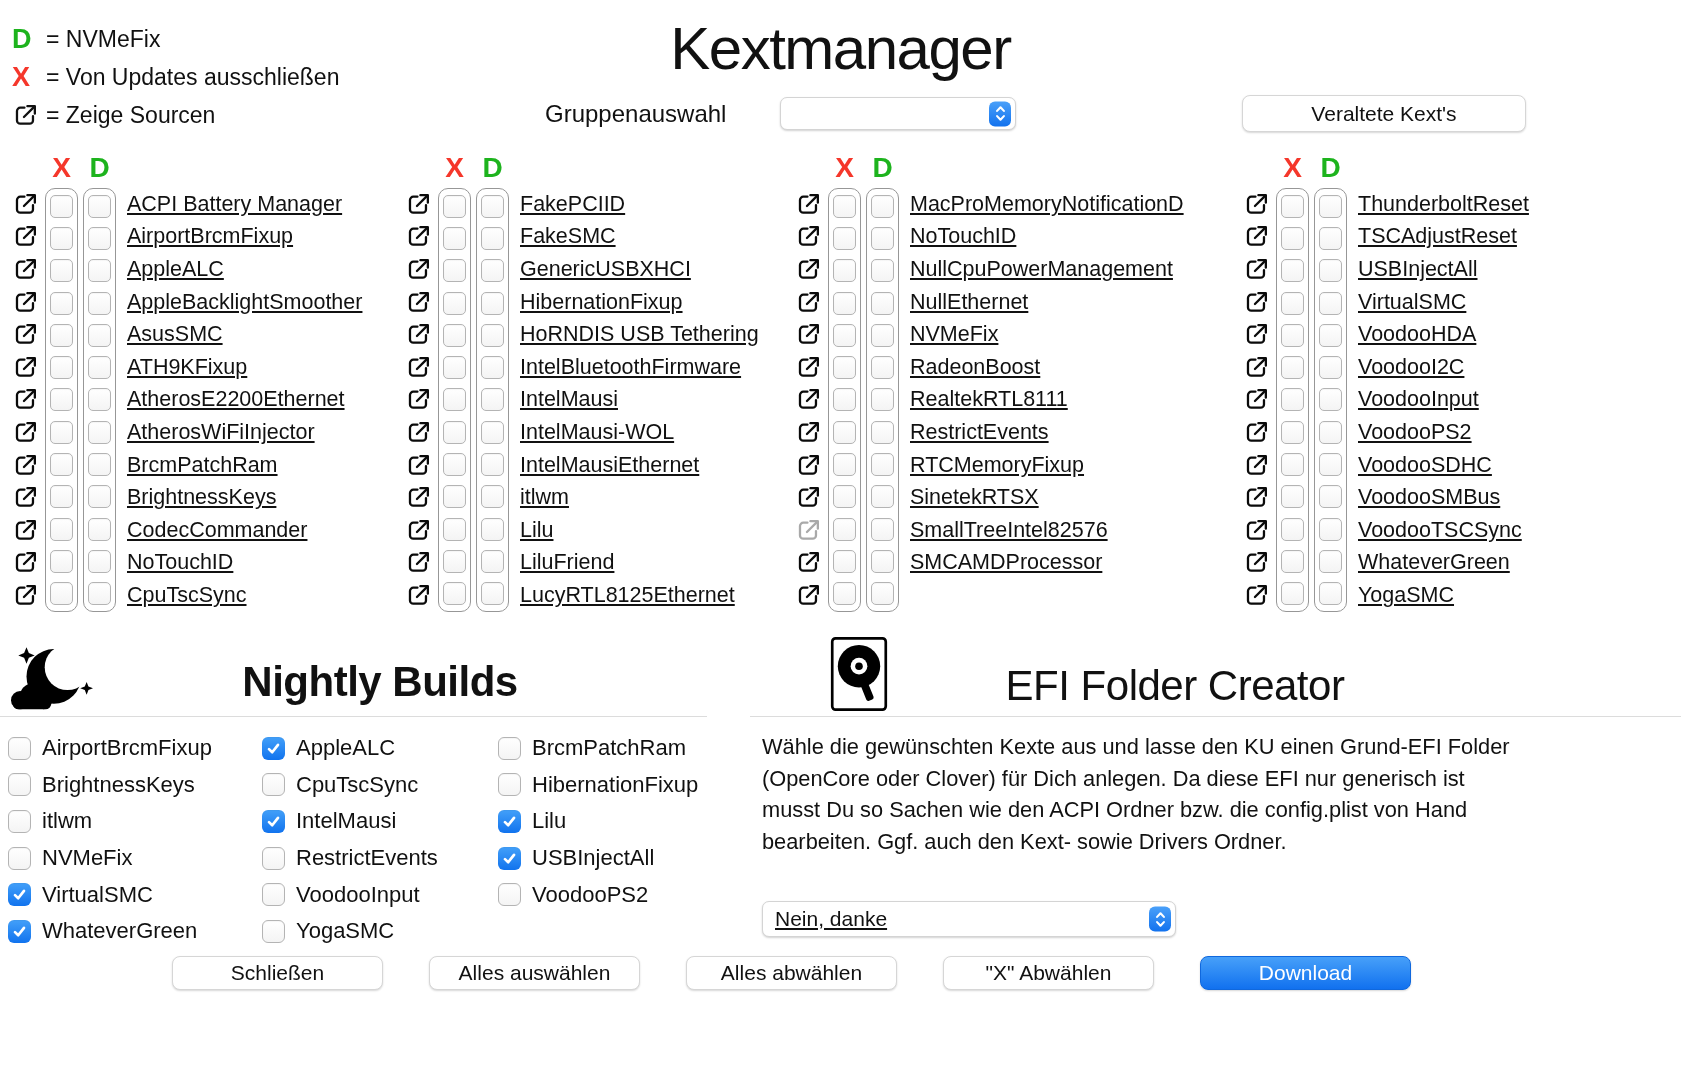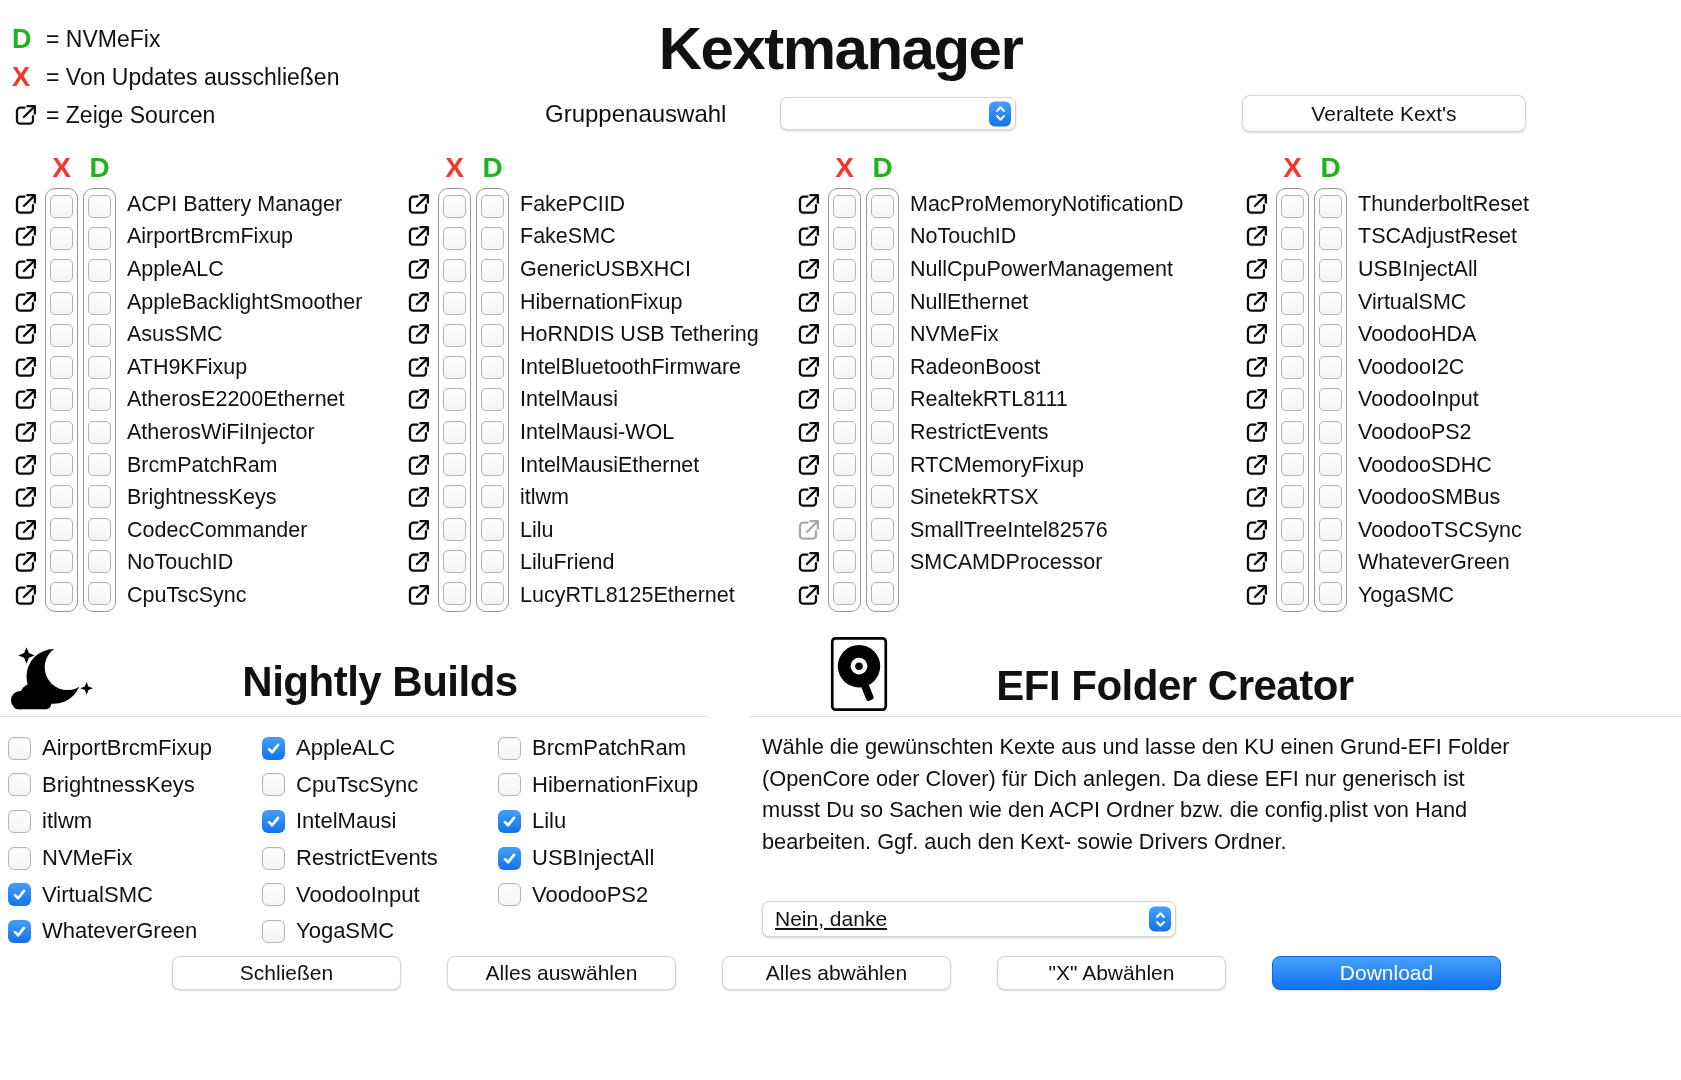--- a/index.html
+++ b/index.html
@@ -18,21 +18,21 @@
   .legend{position:absolute;left:12px;top:20px;font-size:23px;}
   .legend-row{display:flex;align-items:center;height:38px;}
   .lg-sym{display:inline-block;width:34px;font-weight:800;font-size:27px;}
   .lg-d{color:var(--green);}
   .lg-x{color:var(--red);}
   .legend-share{display:inline-flex;width:34px;}
   .legend-share svg{width:27px;height:27px;}
 
   
   .title{position:absolute;left:0;top:14px;width:100%;text-align:center;
-    font-size:60px;font-weight:700;letter-spacing:-1.5px;}
+    font-size:60px;font-weight:400;letter-spacing:-1.5px;}
   .group-label{position:absolute;left:545px;top:100px;font-size:24px;}
   .dropdown{position:relative;background:#fff;border:1px solid var(--border);
     border-radius:7px;box-shadow:0 1px 2px rgba(0,0,0,.18);display:flex;align-items:center;}
   .group-dd{position:absolute;left:780px;top:97px;width:236px;height:33px;}
   .dd-value{flex:1;padding-left:12px;font-size:21px;white-space:nowrap;overflow:hidden;text-decoration:underline;}
   .stepper{position:absolute;right:4px;top:50%;transform:translateY(-50%);
     width:22px;height:25px;border-radius:6px;
     background:linear-gradient(#4aa0f9,#1272ee);display:flex;align-items:center;justify-content:center;}
   .stepper svg{width:15px;height:22px;}
   .btn{background:#fff;border:1px solid #d6d6d6;border-radius:8px;
@@ -53,49 +53,49 @@
   .share-icon{display:inline-flex;color:#0a0a0a;cursor:pointer;}
   .share-icon svg{width:27px;height:27px;}
   .share-icon.dim{color:#a9a9a9;}
   .check-col{width:33px;border:1.5px solid #979797;border-radius:10px;
     display:flex;flex-direction:column;padding:1px 0;margin-right:5px;background:#fff;}
   .cb-cell{height:32.3px;display:flex;align-items:center;justify-content:center;}
   .checkbox{width:23px;height:23px;border:1.4px solid var(--cb-border);border-radius:5px;
     background:linear-gradient(#ffffff,#f4f4f4);box-shadow:inset 0 1px 1px rgba(0,0,0,.04);
     display:inline-flex;align-items:center;justify-content:center;cursor:pointer;}
   .label-col{display:flex;flex-direction:column;margin-left:6px;}
-  .kext-label{height:32.6px;display:flex;align-items:center;font-size:21.5px;white-space:nowrap;}
+  .kext-label{height:32.6px;display:flex;align-items:center;font-size:21.5px;white-space:nowrap;text-decoration:underline;}
 
   
   .moon-icon{position:absolute;left:6px;top:640px;}
   .nightly-title{position:absolute;left:0;top:658px;width:760px;text-align:center;
     font-size:42px;font-weight:800;letter-spacing:-0.5px;}
   .divider-left{position:absolute;left:0;top:716px;width:707px;height:1px;background:#dcdcdc;}
   .divider-right{position:absolute;left:750px;top:716px;width:931px;height:1px;background:#dcdcdc;}
   .disk-icon{position:absolute;left:830px;top:636px;}
   .efi-title{position:absolute;left:830px;top:662px;width:690px;text-align:center;
-    font-size:42px;font-weight:700;letter-spacing:-0.5px;}
+    font-size:42px;font-weight:400;letter-spacing:-0.5px;}
 
   #nightly-grid{position:absolute;left:8px;top:730px;display:flex;}
   .nightly-col{display:flex;flex-direction:column;}
   .nightly-col:nth-child(1){width:254px;}
   .nightly-col:nth-child(2){width:236px;}
   .n-row{height:36.6px;display:flex;align-items:center;}
   .checkbox.n{border-radius:6px;}
   .checkbox.n.checked{border:none;background:linear-gradient(#43a0f9,#1173ee);}
   .check-svg{width:15px;height:15px;}
   .n-label{margin-left:11px;font-size:22px;white-space:nowrap;}
 
   .efi-text{position:absolute;left:762px;top:731px;width:758px;
     font-size:21.8px;line-height:31.5px;}
   .efi-dd{position:absolute;left:762px;top:901px;width:414px;height:36px;}
 
   
   #footer-buttons{position:absolute;left:172px;top:956px;display:flex;gap:46px;}
-  .footer-btn{width:229px;height:34px;}
+  .footer-btn{width:211px;height:34px;}
   .footer-btn.primary{background:linear-gradient(#47a0f9,#1171ef);border:1px solid #1068dd;
     color:#fff;font-weight:400;}
 </style>
 </head>
 <body>
 
 <div class="app">
 
   <div class="legend">
     <div class="legend-row">

